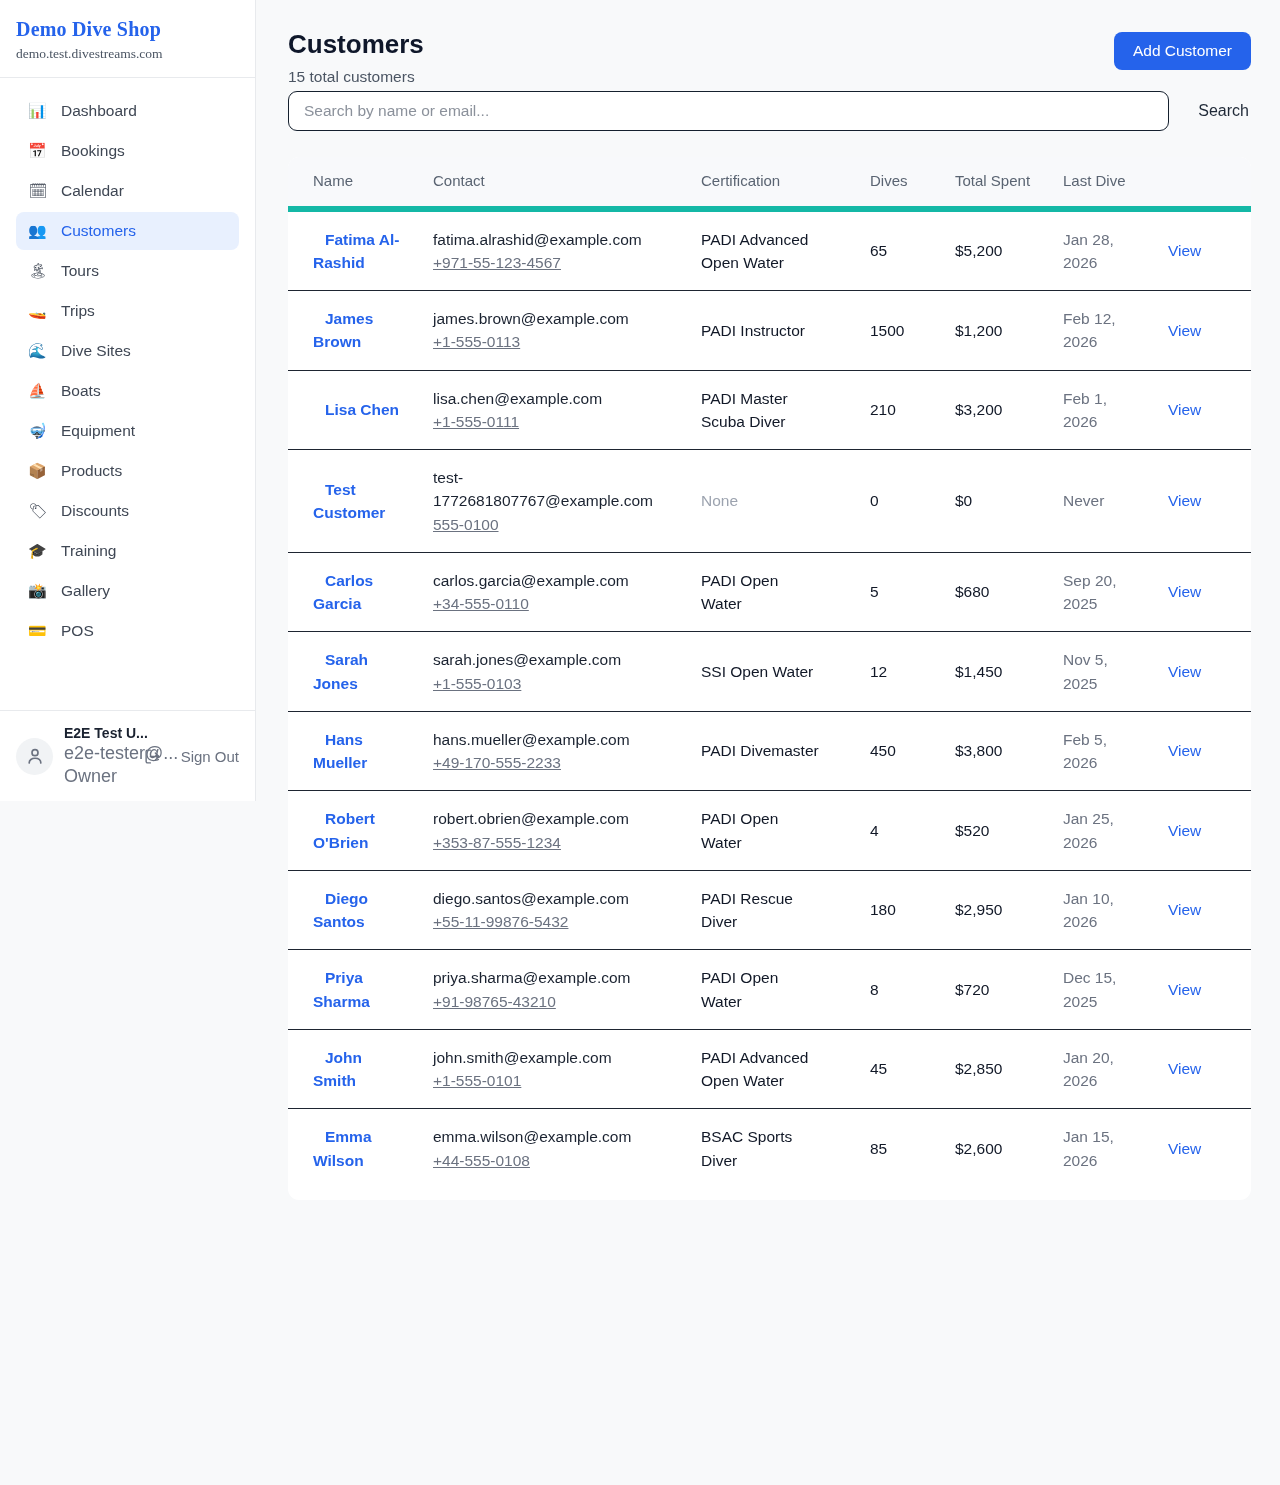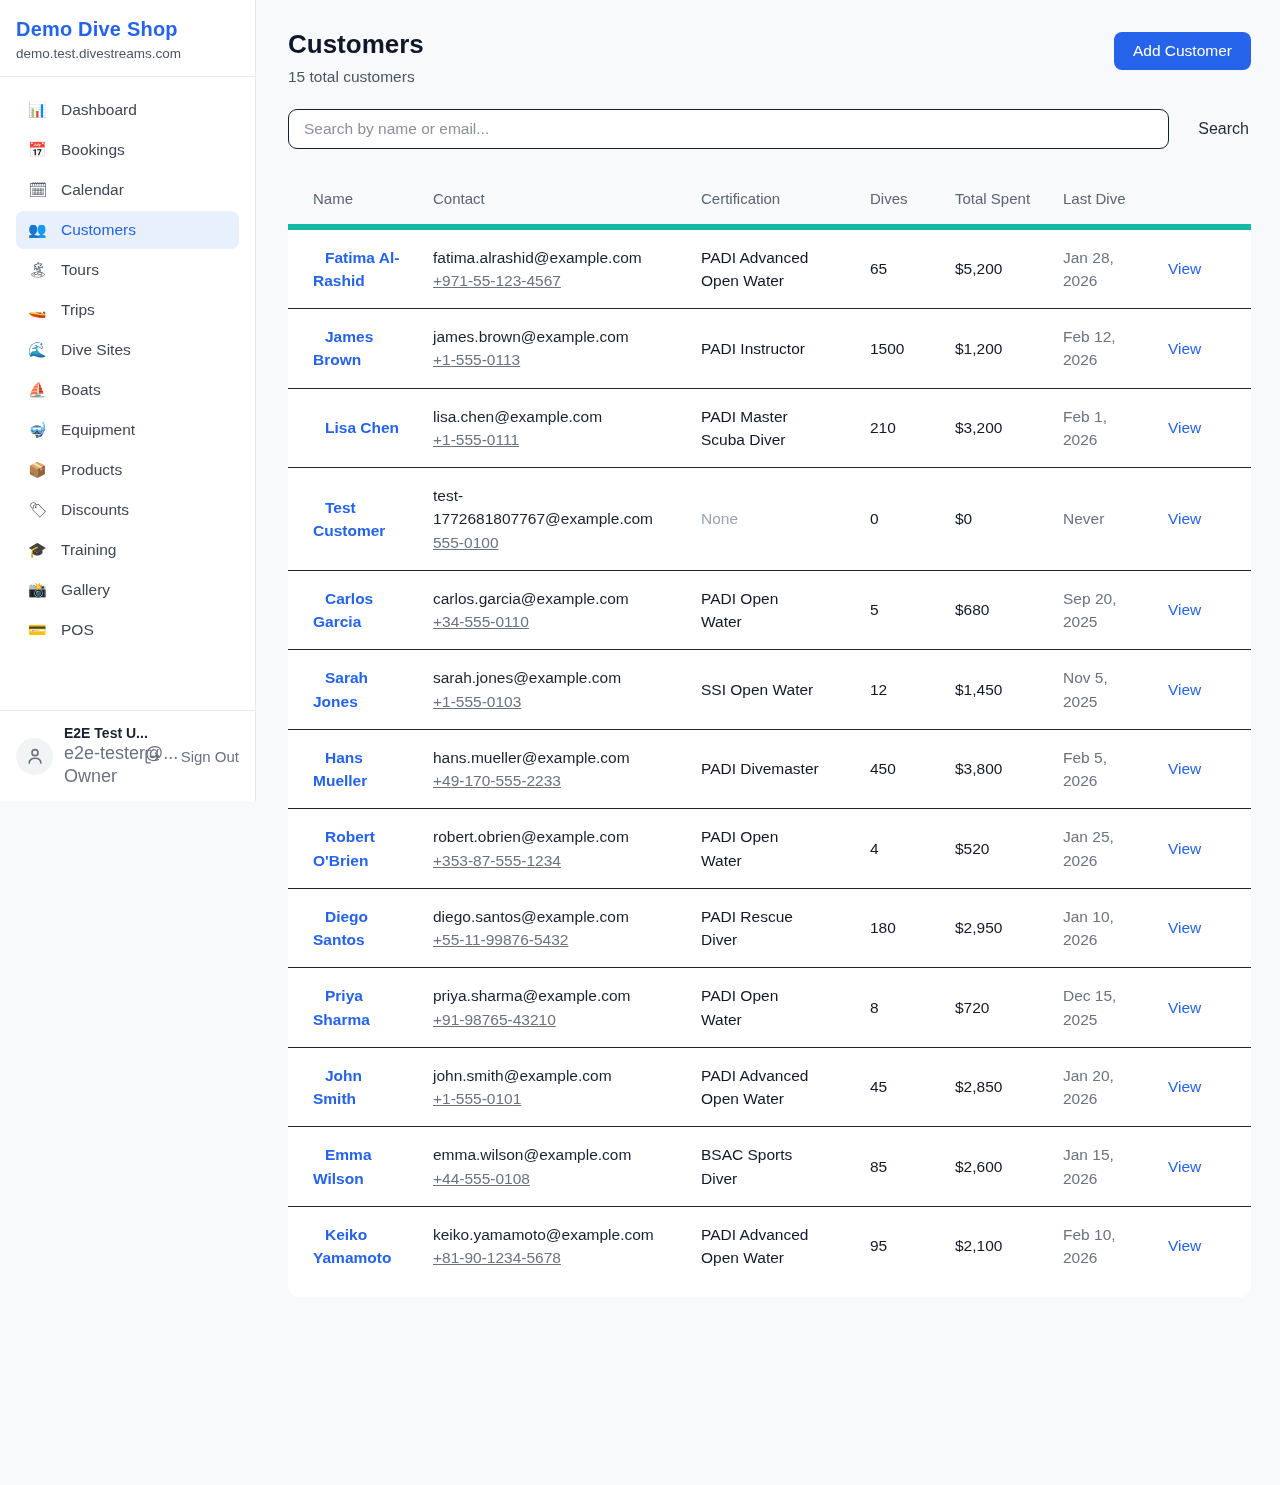--- a/index.html
+++ b/index.html
@@ -13,21 +13,21 @@
   }
   .app { display: flex; align-items: flex-start; }
 
   
   .sidebar {
     width: 256px; min-width: 256px; height: 801px;
     background: #ffffff;
     border-right: 1px solid #e8eaed;
     display: flex; flex-direction: column;
   }
-  .brand { padding: 18px 16px 15px 16px; border-bottom: 1px solid #e8eaed; }
+  .brand { padding: 18px 16px 15px 16px; border-bottom: 1px solid #e8eaed; font-family: Liberation Serif, serif; }
   .brand-name { color: #2563eb; font-size: 20px; font-weight: 700; letter-spacing: .2px; }
   .brand-domain { color: #4b5563; font-size: 13.5px; margin-top: 5px; }
   .nav { padding: 14px 16px; flex: 1; }
   .nav-item {
     display: flex; align-items: center; gap: 13px;
     padding: 10px 12px; margin-bottom: 2px;
     border-radius: 8px; font-size: 15.5px; color: #3f4754; cursor: pointer;
   }
   .nav-item.active { background: #e8f0fe; color: #2563eb; }
   .nav-icon { width: 20px; font-size: 15px; text-align: center; flex: none; }
@@ -51,21 +51,21 @@
   
   main { flex: 1; padding: 29px 32px 0 32px; }
   .page-header { display: flex; justify-content: space-between; align-items: flex-start; }
   h1.page-title { margin: 0; font-size: 26px; font-weight: 700; color: #0f172a; }
   .subtitle { color: #4b5563; font-size: 15.5px; margin-top: 8px; }
   .add-btn {
     background: #2563eb; color: #ffffff; border: none; border-radius: 8px;
     padding: 0 19px; height: 38px; font-size: 15.5px; font-weight: 500;
     font-family: inherit; cursor: pointer; margin-top: 3px;
   }
-  .search-row { display: flex; align-items: center; gap: 27px; margin-top: 23px; }
+  .search-row { display: flex; align-items: center; gap: 27px; margin-top: 5px; }
   .search-input {
     flex: 1; height: 40px; background: #ffffff;
     border: 1px solid #15202e; border-radius: 9px;
     padding: 0 15px; font-size: 15.5px; color: #111827; font-family: inherit;
   }
   .search-input::placeholder { color: #8b919b; }
   .search-btn {
     background: none; border: none; color: #1f2937; font-size: 16px;
     font-family: inherit; cursor: pointer; padding: 0 2px;
   }
@@ -371,30 +371,18 @@
               <td class="cell-contact">
                 <div class="email">emma.wilson@example.com</div>
                 <div class="phone">+44-555-0108</div>
               </td>
               <td class="cell-cert">BSAC Sports Diver</td>
               <td>85</td>
               <td>$2,600</td>
               <td class="cell-last">Jan 15, 2026</td>
               <td><a class="view-link">View</a></td>
             </tr>
-            <tr>
-              <td class="cell-name"><a class="name-link">Keiko Yamamoto</a></td>
-              <td class="cell-contact">
-                <div class="email">keiko.yamamoto@example.com</div>
-                <div class="phone">+81-90-1234-5678</div>
-              </td>
-              <td class="cell-cert">PADI Advanced Open Water</td>
-              <td>95</td>
-              <td>$2,100</td>
-              <td class="cell-last">Feb 10, 2026</td>
-              <td><a class="view-link">View</a></td>
-            </tr>
           </tbody>
       </table>
     </div>
   </main>
 
 </div>
 
 </body></html>

